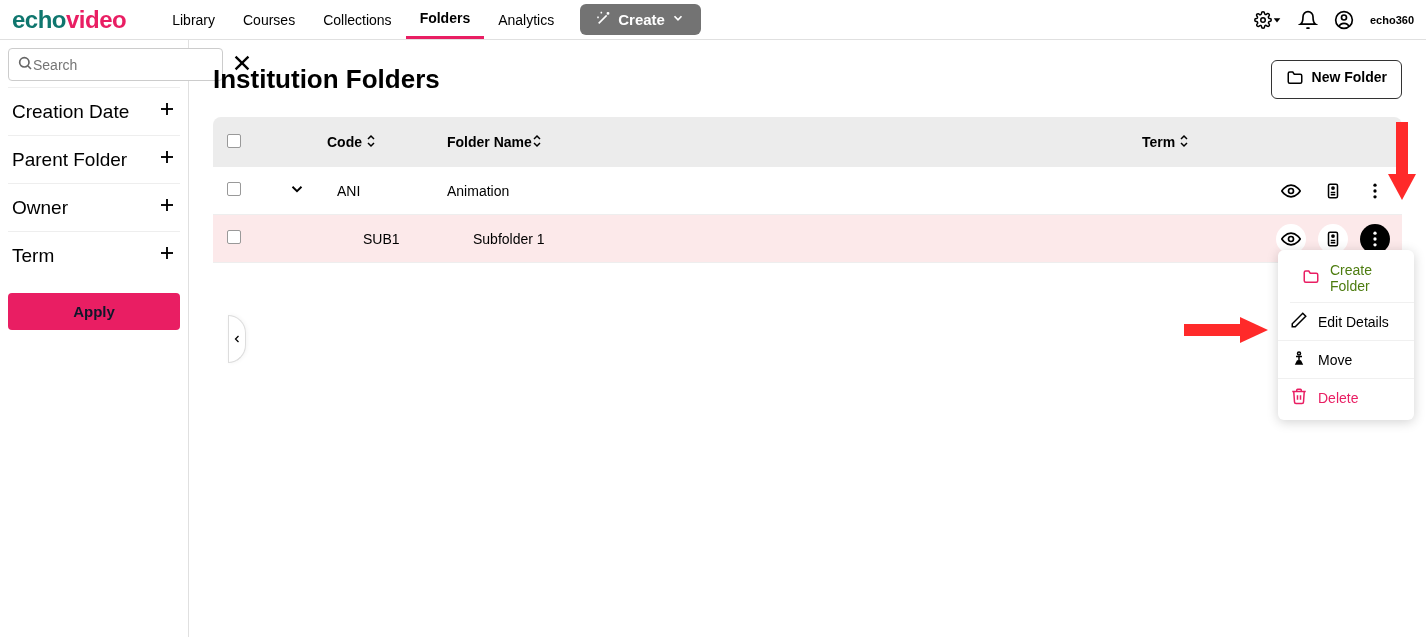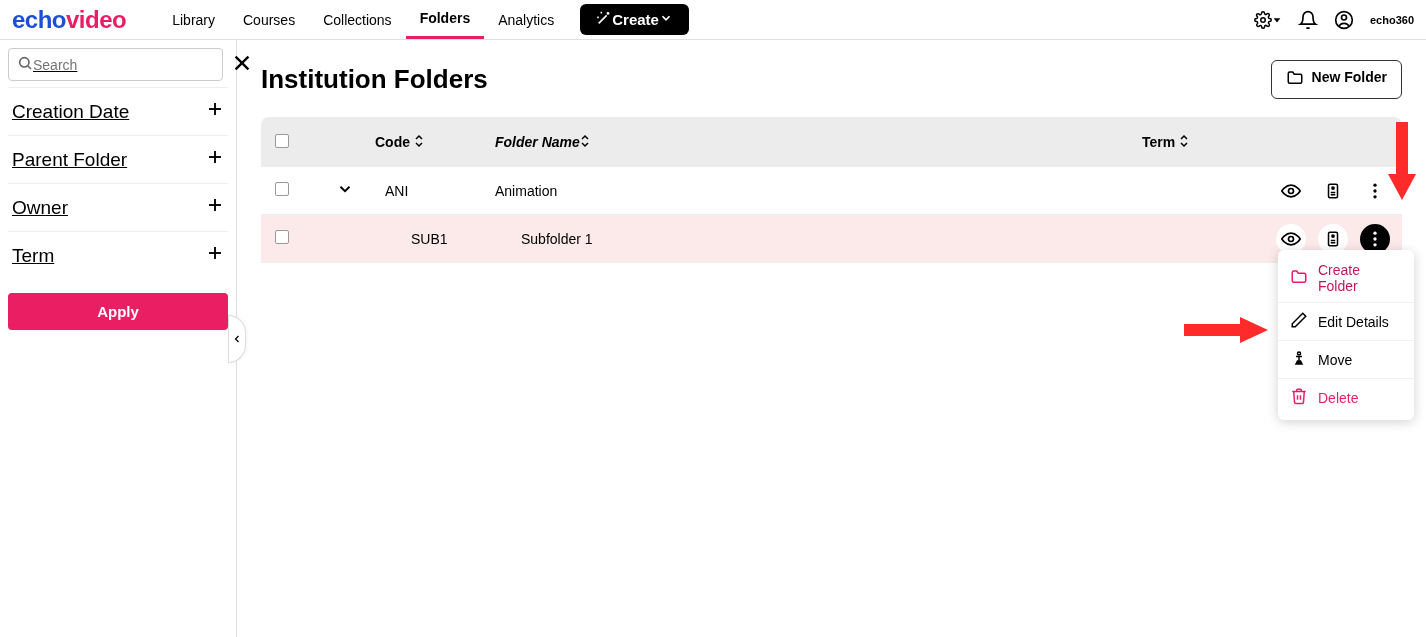--- a/index.html
+++ b/index.html
@@ -1,53 +1,53 @@
 <!DOCTYPE html>
 <html><head>
   <meta charset="utf-8">
   <style>
     * { box-sizing: border-box; margin: 0; padding: 0; }
     body { font-family: -apple-system, BlinkMacSystemFont, 'Segoe UI', Arial, sans-serif; font-size: 14px; color: #000; background: #fff; }
 
     .header { display: flex; align-items: center; height: 40px; border-bottom: 1px solid #e0e0e0; padding: 0 12px; }
     .logo { display: flex; align-items: center; margin-right: 32px; font-weight: 700; font-size: 24px; letter-spacing: -0.5px; }
-    .logo .echo { color: #1d4ed8; }
+    .logo .echo { color: #0f766e; }
     .logo .video { color: #e91e63; }
     .nav { display: flex; align-items: stretch; gap: 0; height: 100%; }
     .nav-item { display: flex; align-items: center; padding: 0 14px; height: 100%; cursor: pointer; font-size: 14px; color: #000; }
     .nav-item.active { font-weight: 700; border-bottom: 3px solid #e91e63; }
-    .create-btn { display: flex; align-items: center; background: #000000; color: #fff; font-weight: 700; border-radius: 6px; padding: 6px 16px; margin-left: 12px; cursor: pointer; border: none; font-size: 15px; }
+    .create-btn { display: flex; align-items: center; gap: 6px; background: #737373; color: #fff; font-weight: 700; border-radius: 6px; padding: 6px 16px; margin-left: 12px; cursor: pointer; border: none; font-size: 15px; }
     .header-right { margin-left: auto; display: flex; align-items: center; gap: 16px; }
     .hdr-icon { cursor: pointer; display: inline-flex; align-items: center; color:#333; }
     .brandtag { font-size: 11px; font-weight: 700; color:#000; }
 
     .body { display: flex; height: calc(100vh - 40px); position: relative; }
 
-    .sidebar { width: 237px; border-right: 1px solid #e0e0e0; padding: 8px 8px 4px 8px; position:relative;text-decoration:underline; }
+    .sidebar { width: 189px; border-right: 1px solid #e0e0e0; padding: 8px 8px 4px 8px; position:relative; }
     .search-row { display: flex; align-items: center; gap: 8px; margin-bottom: 6px; }
     .search-wrap { flex: 1; display: flex; align-items: center; border: 1px solid #ccc; border-radius: 4px; padding: 6px 8px; background:#fff; }
     .search-wrap input { border: none; outline: none; flex: 1; font-size: 14px; color:#666; }
     .close-x { cursor: pointer; padding-right: 6px; }
     .filters { }
     .filter-row { display: flex; justify-content: space-between; align-items: center; padding: 12px 4px; font-size: 19px; cursor: pointer; border-top: 1px solid #eee; }
-    .apply-btn { width: 100%; background: #e91e63; color: #ffffff; font-weight: 700; border: none; border-radius: 4px; padding: 10px 0; margin-top: 14px; cursor: pointer; font-size: 15px; }
+    .apply-btn { width: 100%; background: #e91e63; color: #0f172a; font-weight: 700; border: none; border-radius: 4px; padding: 10px 0; margin-top: 14px; cursor: pointer; font-size: 15px; }
 
     .collapse-handle { position:absolute; left:228px; top:50%; transform:translateY(-50%); width:18px; height:48px; background:#fff; border:1px solid #ddd; border-radius: 0 24px 24px 0; display:flex; align-items:center; justify-content:center; cursor:pointer; z-index:2; box-shadow: 1px 0 4px rgba(0,0,0,0.05); }
 
     .main { flex: 1; padding: 20px 24px; position: relative; }
     .main-head { display: flex; justify-content: space-between; align-items: center; margin-bottom: 18px; }
     .page-title { font-size: 26px; font-weight: 700; }
     .new-folder-btn { display: flex; align-items: flex-start; gap: 8px; border: 1.5px solid #333; border-radius: 6px; padding: 8px 14px; font-weight: 600; background:#fff; cursor: pointer; font-size: 14px; }
 
     .table { width: 100%; border-radius: 8px 8px 0 0; overflow: visible; }
     .thead { display: flex; align-items: center; background: #ececec; border-top-left-radius:8px; border-top-right-radius:8px; height: 50px; padding-left: 14px; }
     .th-check { width: 40px; }
     .th-expand { width: 60px; }
     .th-code { width: 120px; font-weight:600; display:flex; align-items:center; gap:4px;}
-    .th-name { flex: 1; font-weight:600; display:flex; align-items:center; font-style:italic;}
+    .th-name { flex: 1; font-weight:600; display:flex; align-items:center; }
     .th-term { width: 120px; font-weight:600; display:flex; align-items:center; gap:4px;}
     .th-actions { width: 140px; }
 
     .tr { display: flex; align-items: center; min-height: 48px; padding-left: 14px; border-bottom: 1px solid #eee; position: relative; }
     .tr.sub { padding-left: 14px; }
     .tr.selected { background: #fce9ea; }
     .td-check { width: 40px; }
     .td-expand { width: 60px; display:flex; justify-content:center; }
     .td-code { width: 120px; padding-left: 10px; }
     .td-name { flex: 1; }
@@ -59,21 +59,21 @@
     .chk { width:14px; height:14px; border:1.5px solid #999; border-radius:2px; display:inline-block; cursor:pointer; background:#fff;}
 
     .act-icon { width:30px; height:30px; display:inline-flex; align-items:center; justify-content:center; border-radius:50%; cursor:pointer; }
     .act-icon.white-circle{ background:#fff; border:1px solid transparent;}
     .act-icon.more-btn { background:#000; color:#fff;}
     .sel-row .act-icon.white-circle{ background:#fff;}
 
     .context-menu { position:absolute; right:12px; top:210px; width:136px; background:#fff; border-radius:6px; box-shadow:0 2px 12px rgba(0,0,0,0.18); padding:4px 0; z-index:5;}
     .ctx-item{ display:flex; align-items:center; gap:10px; padding:8px 12px; font-size:14px; cursor:pointer; border-bottom:1px solid #f0f0f0;}
     .ctx-item:last-child{border-bottom:none;}
-    .ctx-item.pink{ color:#be185d;}
+    .ctx-item.pink{ color:#4d7c0f;margin-left:12px;}
     .ctx-item.red{ color:#e91e63;}
     .ctx-item svg{flex-shrink:0;}
 
     .arrow { position:absolute; z-index:6; }
     .arrow svg{display:block;}
 
   </style>
 </head>
 <body>
 

